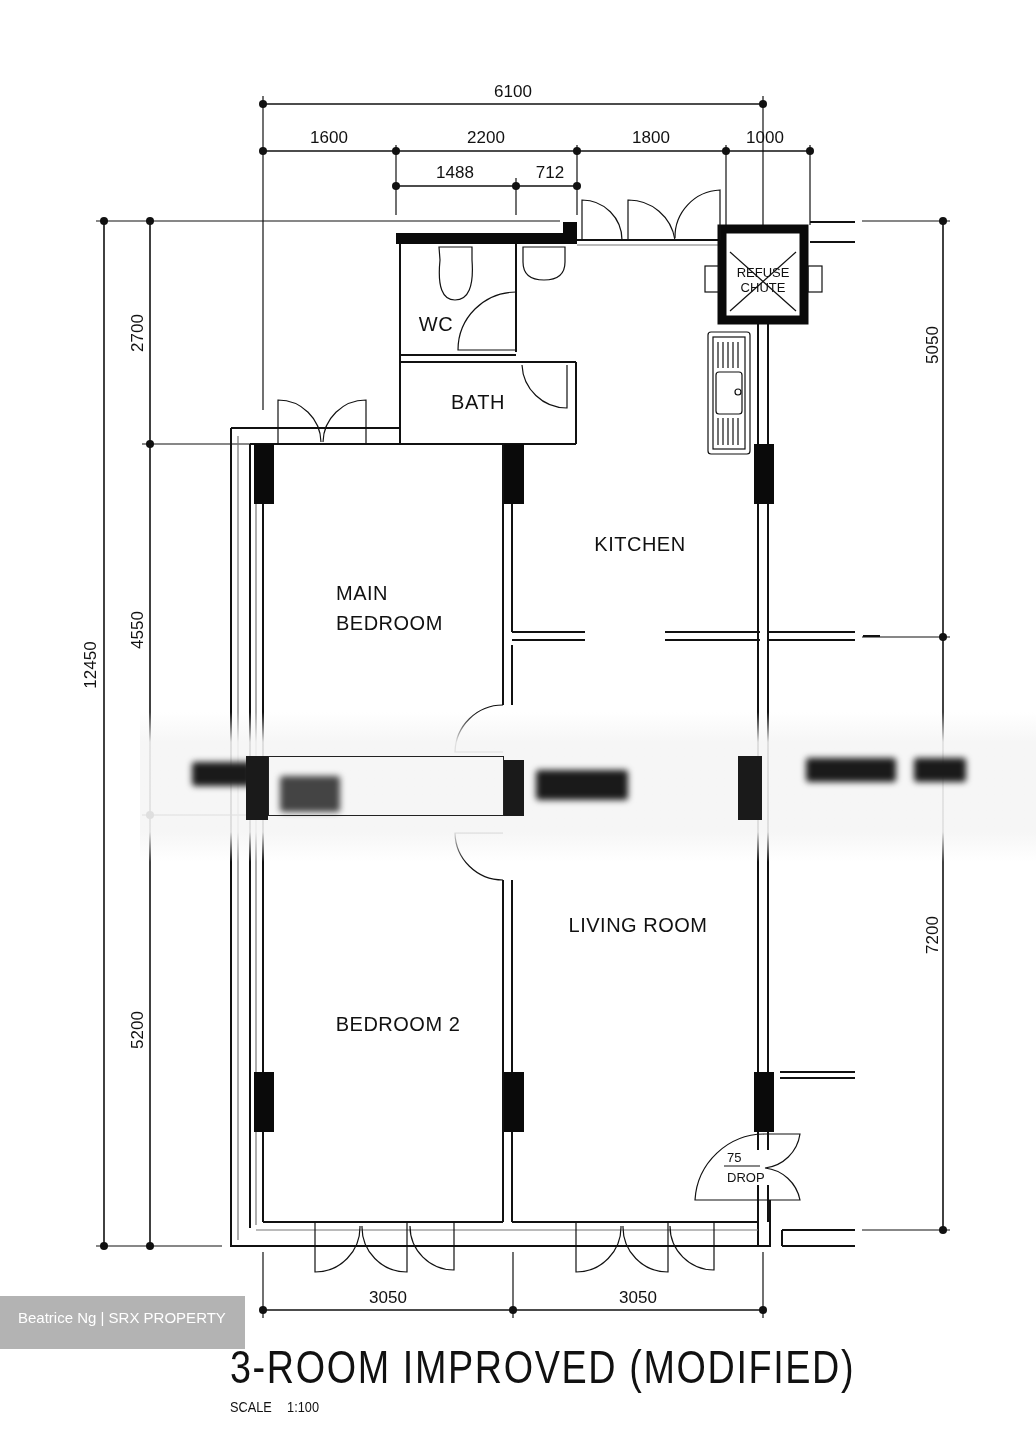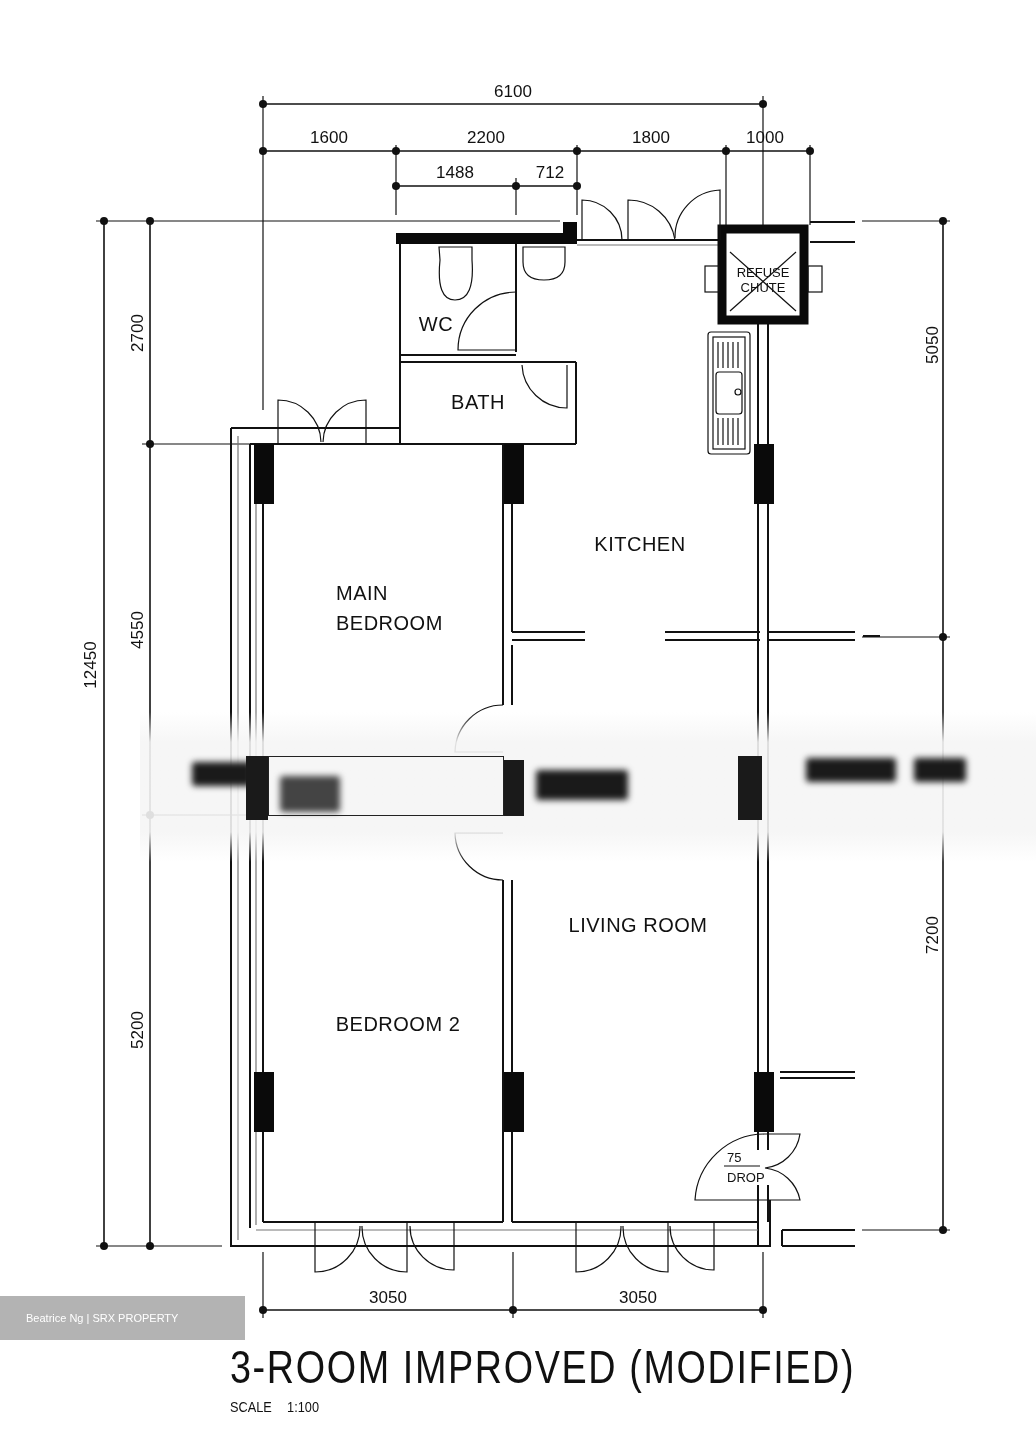--- a/index.html
+++ b/index.html
@@ -15,23 +15,23 @@
     .col { fill: #0a0a0a; }
     .dimline { stroke: #111; stroke-width: 1.6; fill: none; }
     .dot { fill: #111; }
     .watermark-band {
       position: absolute; left: 140px; top: 712px; width: 896px; height: 150px;
       background: linear-gradient(to bottom, rgba(255,255,255,0) 0%, rgba(245,245,245,0.9) 20%, rgba(245,245,245,0.9) 80%, rgba(255,255,255,0) 100%);
       pointer-events: none;
     }
     .blur-bar { position: absolute; background: #1a1a1a; filter: blur(3px); border-radius: 3px; }
     .credit {
-      position: absolute; left: 0; top: 1296px; width: 245px; height: 44px;
-      background: #b3b3b3; color: #ffffff; font-size: 11px; line-height: 44px;
-      padding-left: 26px; box-sizing: border-box; white-space: nowrap;
+      position: absolute; left: 0; top: 1296px; width: 245px; height: 53px;
+      background: #b3b3b3; color: #ffffff; font-size: 15px; line-height: 44px;
+      padding-left: 18px; box-sizing: border-box; white-space: nowrap;
     }
     .title {
       position: absolute; left: 230px; top: 1340px; font-size: 46px; color: #111;
       font-family: "Liberation Sans", sans-serif; font-weight: normal;
       letter-spacing: 2px; transform: scaleX(0.82); transform-origin: left top; white-space: nowrap;
     }
     .scale {
       position: absolute; left: 230px; top: 1398px; font-size: 15px; color: #111;
       transform: scaleX(0.85); transform-origin: left top; white-space: nowrap;
     }

